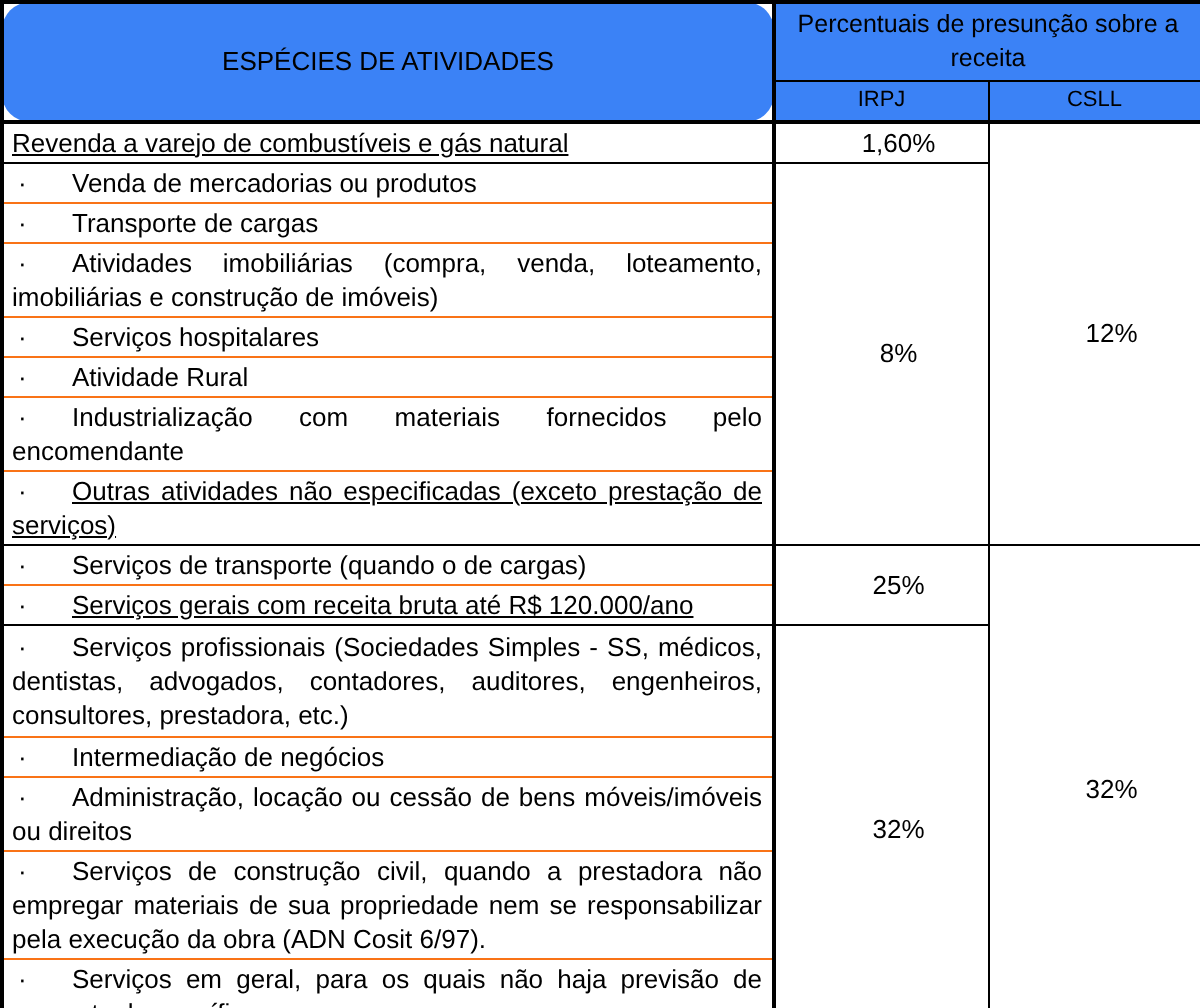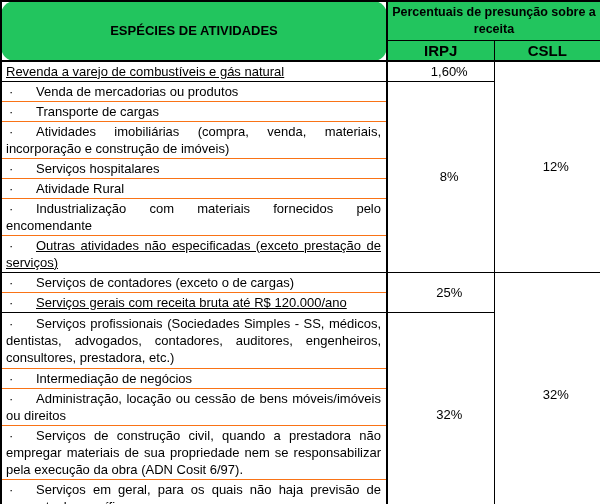--- a/index.html
+++ b/index.html
@@ -27,40 +27,40 @@
   th, td {
     box-sizing: border-box;
     vertical-align: middle;
     font-size: 13px;
     line-height: 17px;
     padding: 1px 5px 1px 4px;
   }
 
   
   th.hdr {
-    background: #22c55e;
-    font-weight: bold;
+    background: #3b82f6;
+    font-weight: normal;
     text-align: center;
     padding: 1px 2px;
   }
   th.hdr-activities {
     font-size: 13px;
     border-right: 2px solid #000000;
     border-bottom: 2px solid #000000;
     border-radius: 14px;
   }
   th.hdr-ptitle {
     font-size: 12.5px;
     line-height: 17px;
     height: 39px;
     border-bottom: 1px solid #000000;
   }
   th.hdr-sub {
     height: 19px;
-    font-size: 15px;
+    font-size: 11px;
     border-bottom: 2px solid #000000;
   }
   th.hdr-irpj { border-right: 1px solid #000000; }
 
   
   td.act {
     text-align: justify;
     border-right: 2px solid #000000;
   }
   td.act .bullet {
@@ -119,21 +119,21 @@
       </tr>
 
       <tr style="height:19px">
         <td class="act sep-gray">
           <span class="bullet">·</span><span>Transporte de cargas</span>
         </td>
       </tr>
 
       <tr style="height:37px">
         <td class="act sep-gray">
-          <span class="bullet">·</span><span>Atividades imobiliárias (compra, venda, materiais, incorporação e construção de imóveis)</span>
+          <span class="bullet">·</span><span>Atividades imobiliárias (compra, venda, loteamento, imobiliárias e construção de imóveis)</span>
         </td>
       </tr>
 
       <tr style="height:19px">
         <td class="act sep-gray">
           <span class="bullet">·</span><span>Serviços hospitalares</span>
         </td>
       </tr>
 
       <tr style="height:18px">
@@ -149,21 +149,21 @@
       </tr>
 
       <tr style="height:34px">
         <td class="act sep-black">
           <span class="bullet">·</span><span>Outras atividades não especificadas (exceto prestação de serviços)</span>
         </td>
       </tr>
 
       <tr style="height:20px">
         <td class="act sep-gray">
-          <span class="bullet">·</span><span>Serviços de contadores (exceto o de cargas)</span>
+          <span class="bullet">·</span><span>Serviços de transporte (quando o de cargas)</span>
         </td>
         <td class="pct pct-irpj" rowspan="2">25%</td>
         <td class="pct" rowspan="7">32%</td>
       </tr>
 
       <tr style="height:19px">
         <td class="act sep-black">
           <span class="bullet">·</span><span>Serviços gerais com receita bruta até R$ 120.000/ano</span>
         </td>
       </tr>

